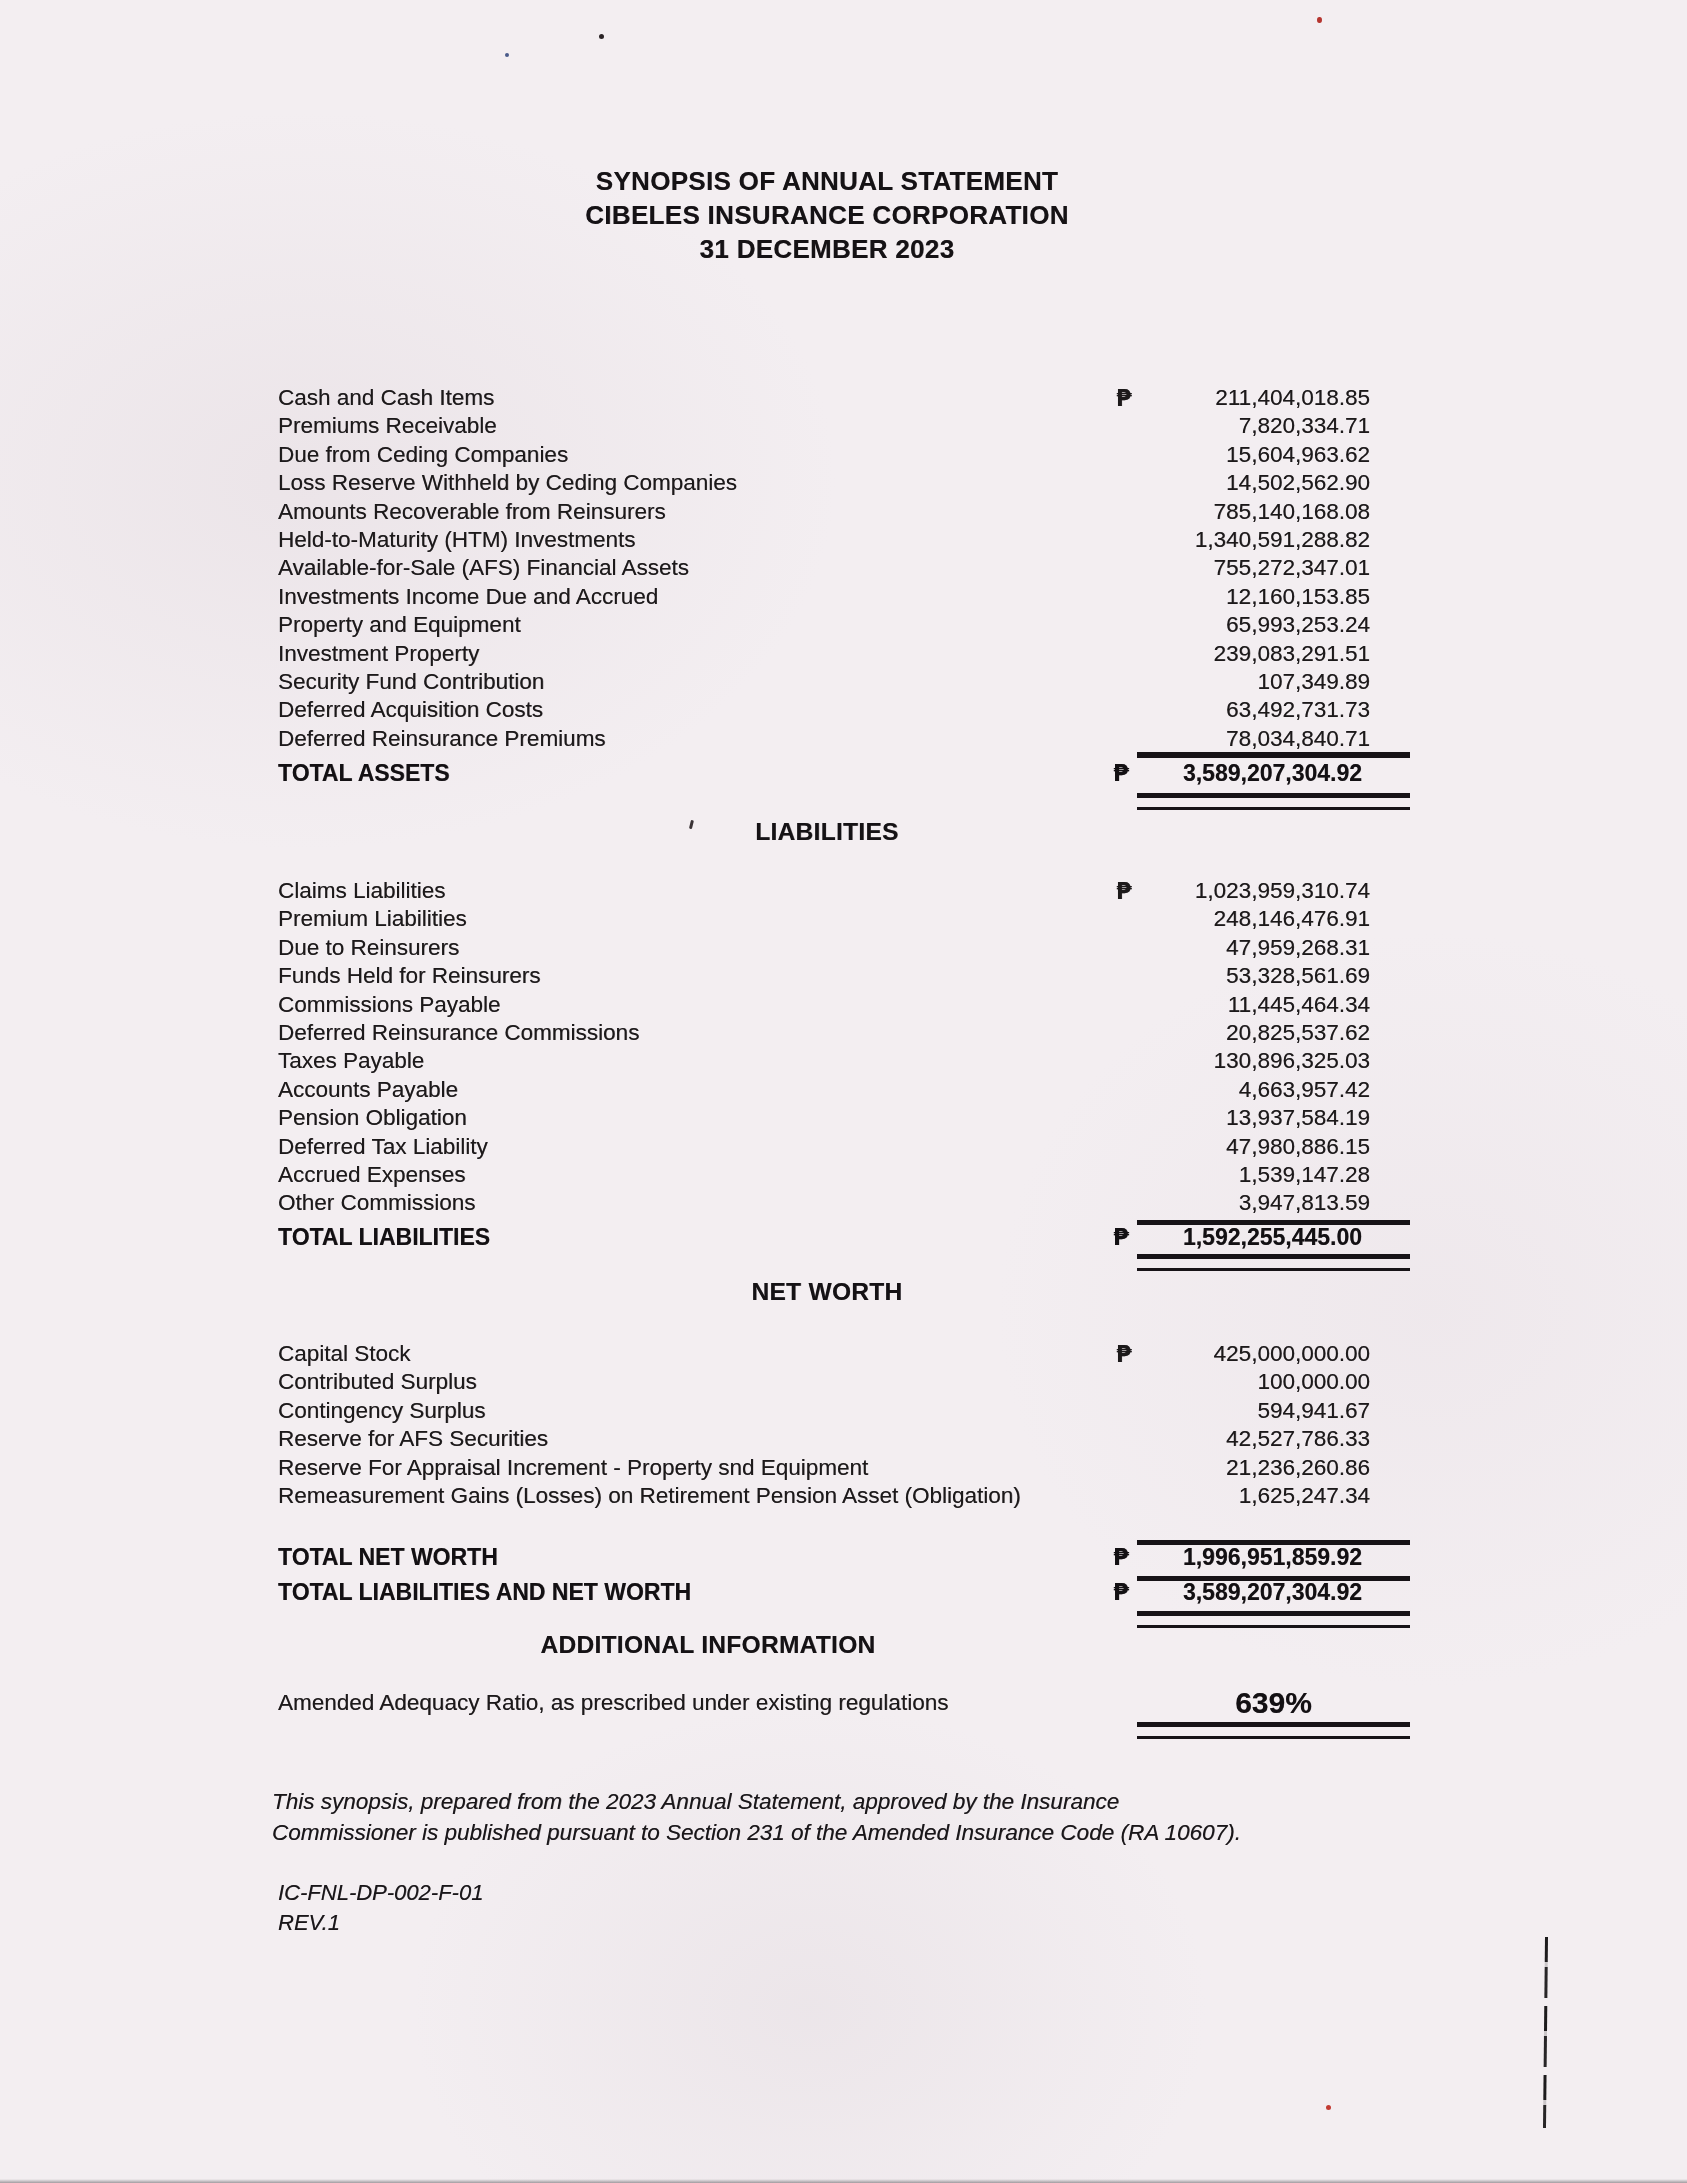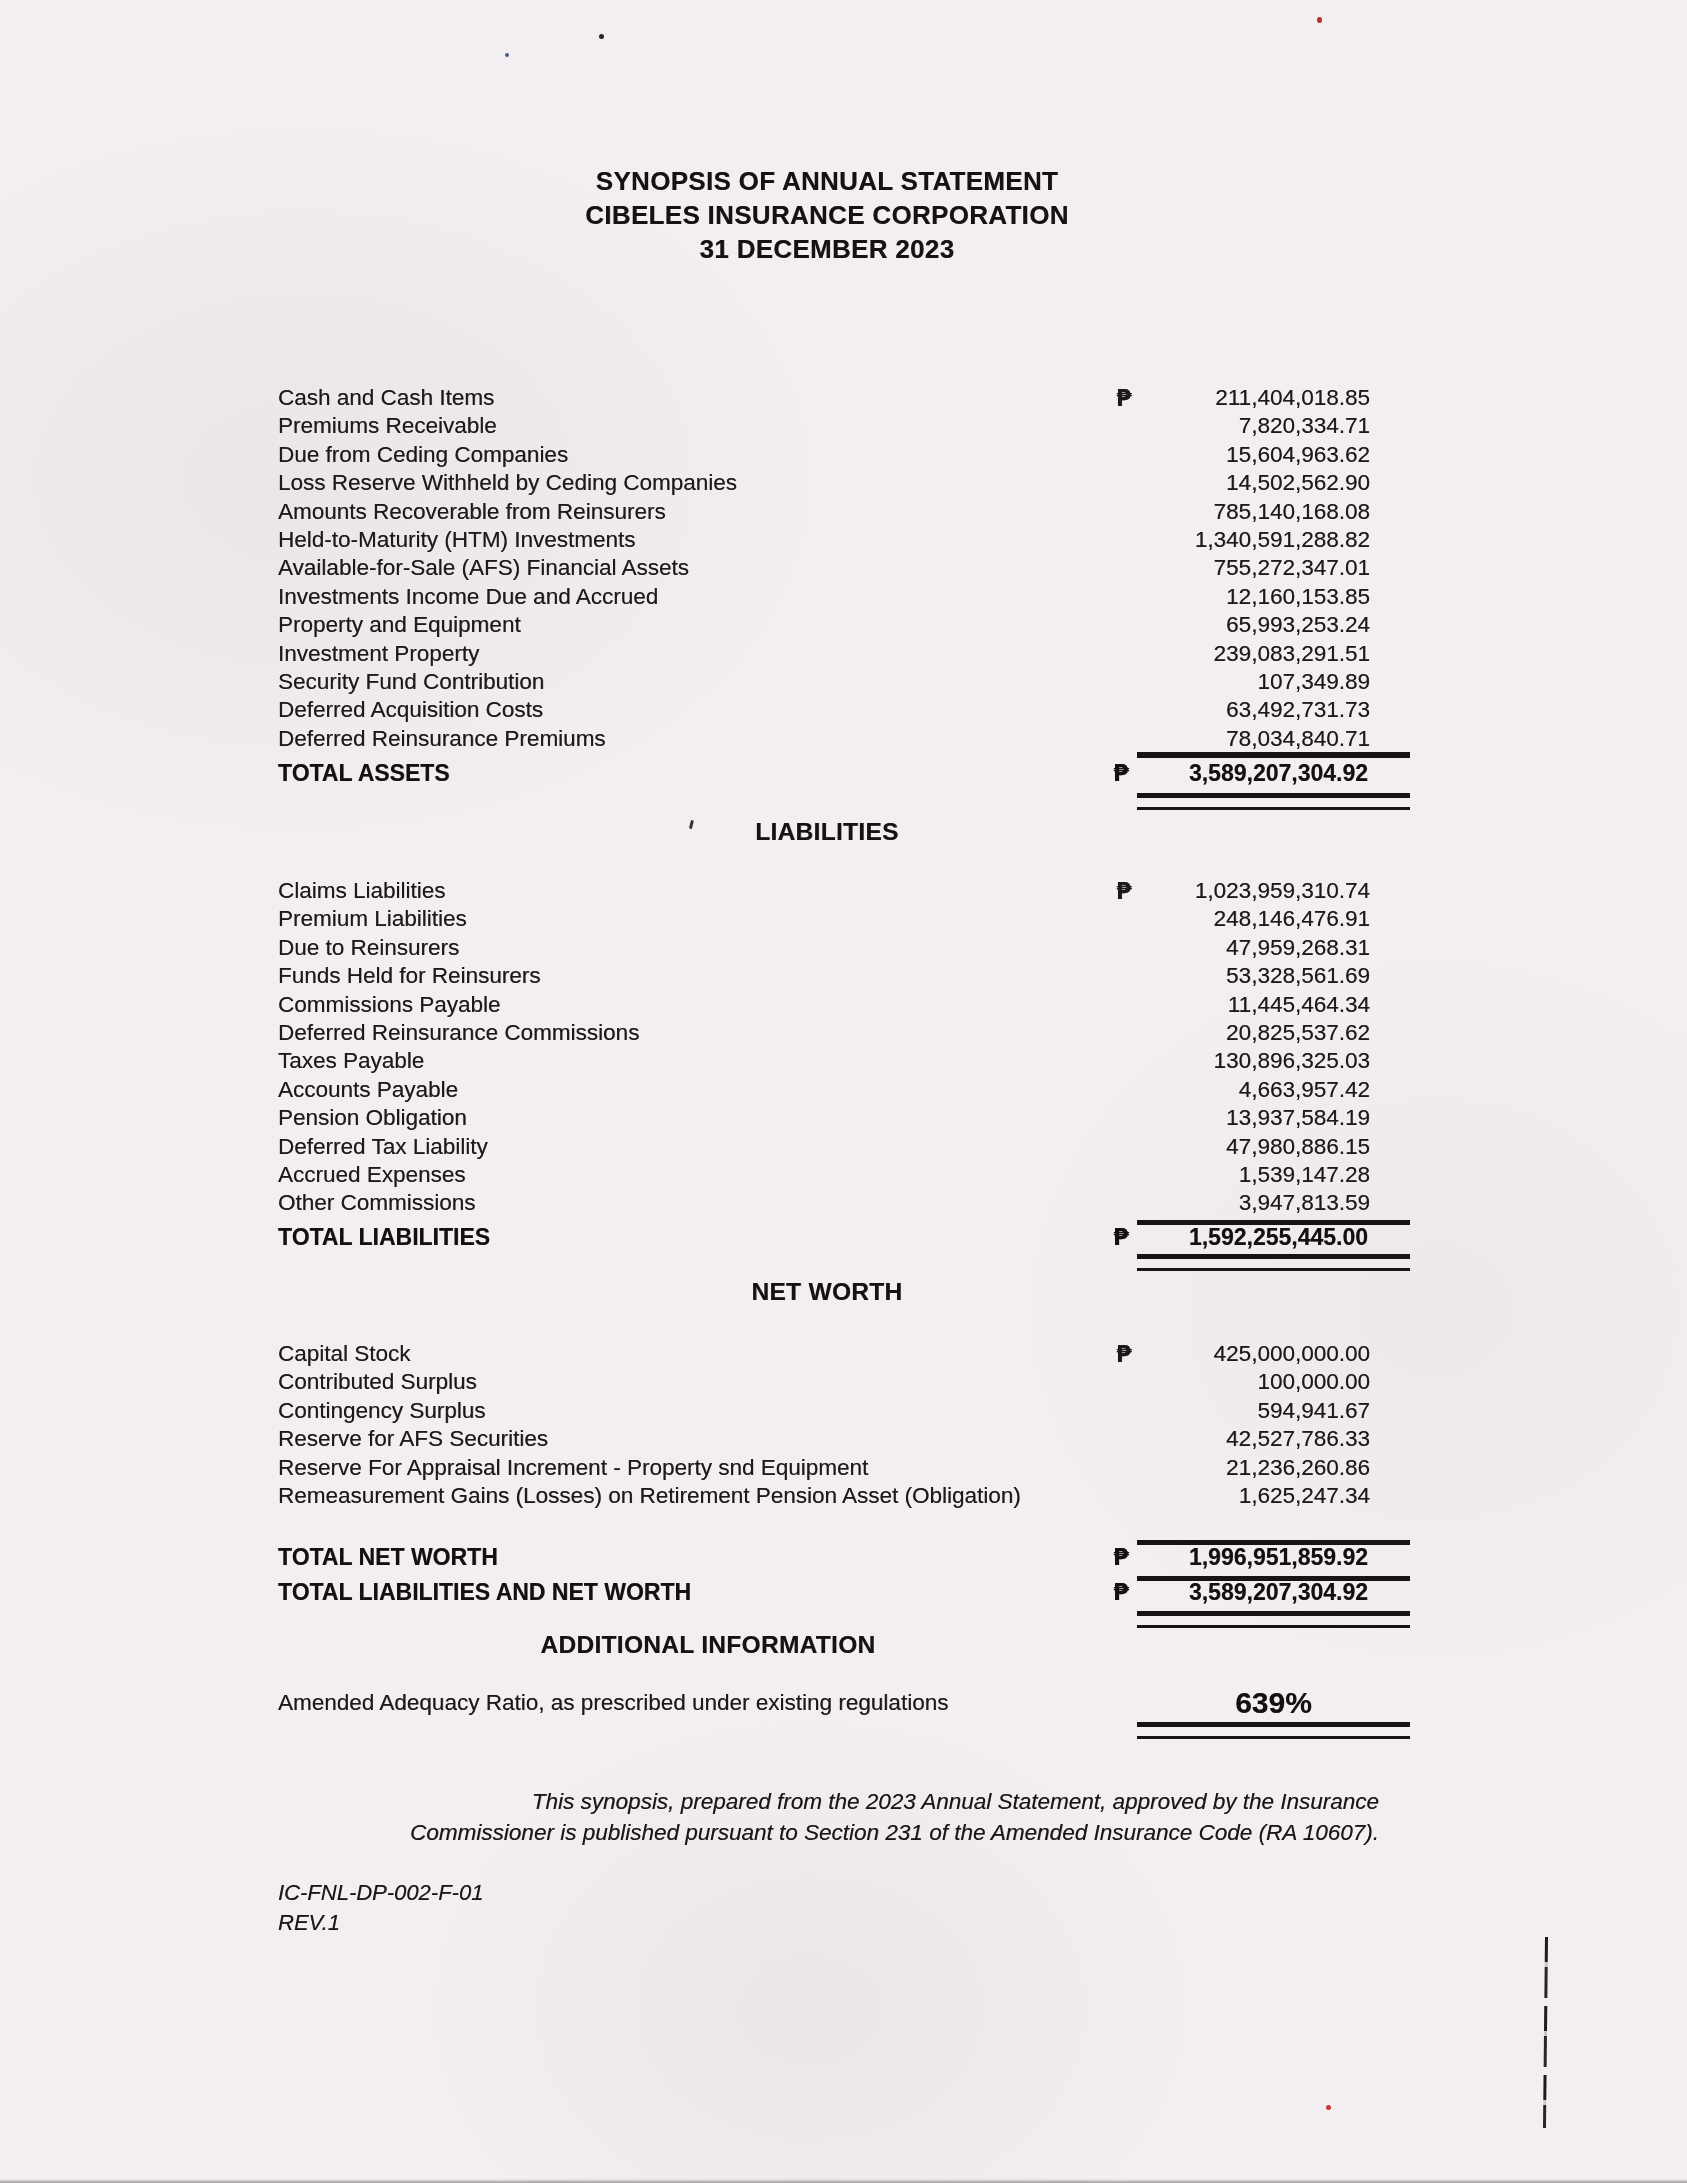--- a/index.html
+++ b/index.html
@@ -46,21 +46,21 @@
   .row .value { position:absolute; right:0; top:0; white-space:nowrap; }
 
   .total-row {
     position:absolute; left:0; width:100%; height:30px; line-height:30px;
     font-size:23px; font-weight:bold; color:#131013;
   }
   .total-row .peso {
     position:absolute; left:835px; top:0;
     font-family:"DejaVu Sans", sans-serif; font-weight:bold;
   }
-  .total-row .value { position:absolute; right:2px; top:0; white-space:nowrap; }
+  .total-row .value { position:absolute; right:8px; top:0; white-space:nowrap; }
 
   .rule-single { position:absolute; left:859px; width:273px; border-top:5.3px solid #171317; }
   .rule-thick  { position:absolute; left:859px; width:273px; border-top:6.6px solid #171317; }
   .rule-double {
     position:absolute; left:859px; width:273px; height:8.6px;
     border-top:5.3px solid #171317; border-bottom:3.3px solid #171317;
   }
 
   
   #assets-rule-above { top:368px; }
@@ -83,22 +83,22 @@
     font-size:22.5px; line-height:30px;
   }
   #capital-adequacy .label { white-space:nowrap; }
   #capital-adequacy .ratio-value {
     position:absolute; left:860px; top:0; width:271px;
     text-align:center; font-weight:bold; font-size:30px; color:#131013;
   }
   #capital-adequacy .rule-double { top:34px; }
 
   .footnote {
-    position:absolute; top:1786px; left:254px; width:1125px;
-    text-align:right; font-style:italic; font-size:22.5px; line-height:31px;
+    position:absolute; top:1786px; left:272px; width:1125px;
+    text-align:left; font-style:italic; font-size:22.5px; line-height:31px;
     color:#191619;
   }
   .form-footer {
     position:absolute; top:1878px; left:278px;
     font-style:italic; font-size:22px; line-height:30px; color:#191619;
   }
 
   
   .speck { position:absolute; border-radius:50%; }
   #speck-red-top    { left:1317px; top:17px;   width:4.6px;  height:6px;  background:#b5352f; }

